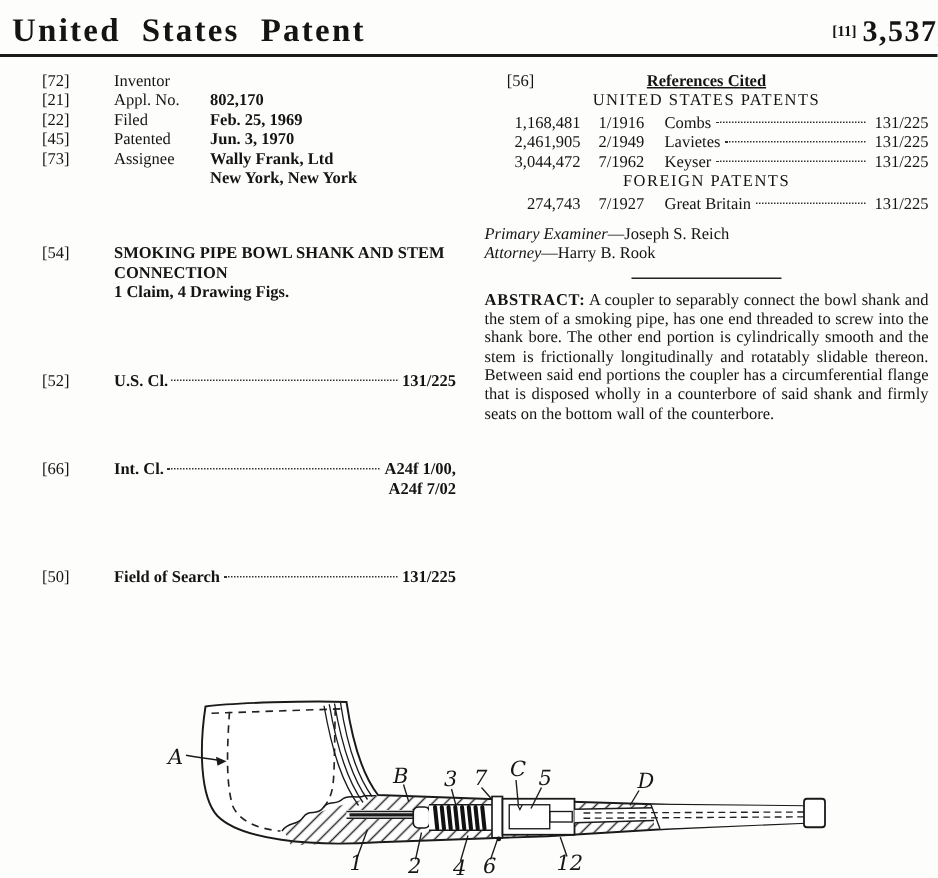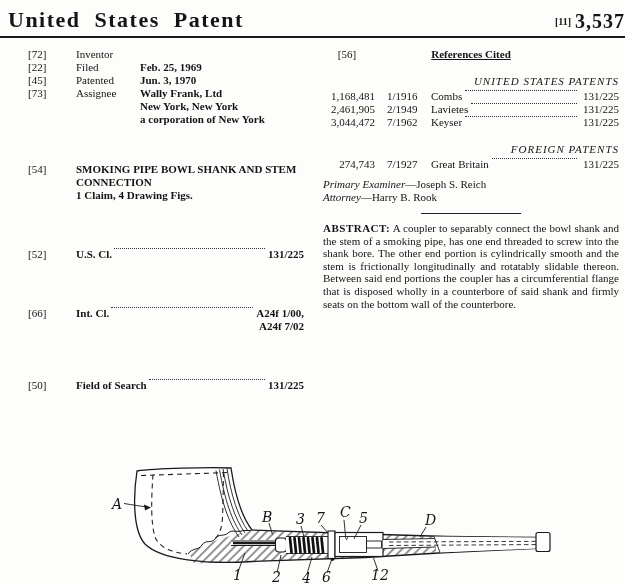--- a/index.html
+++ b/index.html
@@ -24,30 +24,30 @@
   .frow{display:flex;align-items:flex-start;}
   .code{width:48px;flex:none;}
   .flabel{width:64px;flex:none;}
   .fval{flex:1;font-weight:700;}
   .fval div{margin:0;}
   
   .title-sec{margin-top:37px;display:flex;}
   .title-sec .tblock{flex:1;font-weight:700;}
   .title-sec .subtitle{margin-top:0;}
   .cls{margin-top:13px;}
-  .crow{display:flex;align-items:flex-start;font-weight:700;margin-top:46px;}
+  .crow{display:flex;align-items:center;font-weight:700;margin-top:46px;}
   .crow .leader{flex:1;border-bottom:1.5px dotted #333;margin:0 3px 3px 2px;}
   .crow .cval{flex:none;text-align:right;}
   .crow2{text-align:right;font-weight:700;}
   
   .refhead{position:relative;text-align:center;font-weight:700;text-decoration:underline;}
   .refhead .code{position:absolute;left:0;top:0;font-weight:400;}
-  .subhead{text-align:right;letter-spacing:1px;margin-top:14px;font-style:italic;}
+  .subhead{text-align:center;letter-spacing:1px;margin-top:0;}
   .reftable{margin-top:2px;}
-  .rrow{display:flex;align-items:flex-start;line-height:13px;}
+  .rrow{display:flex;align-items:center;line-height:13px;margin-left:12px;}
   .rnum{width:52px;flex:none;text-align:right;}
   .rdate{width:42px;flex:none;padding-left:12px;}
   .rname{flex:none;padding-left:2px;}
   .rlead{flex:1;border-bottom:1.5px dotted #333;margin:0 6px 3px 3px;max-width:120px;}
   .rclass{margin-left:auto;flex:none;text-align:right;}
   .people{margin-top:7px;}
   .people .lbl{font-style:italic;}
   .midrule{width:100px;border-top:1.2px solid #222;margin:9px auto 8px auto;}
   .abstract{text-align:justify;line-height:12.6px;}
   .abstract .ab-label{font-weight:700;letter-spacing:.5px;}
@@ -65,36 +65,40 @@
   </div>
 </div>
 
 <div class="col col-left">
 
   <div class="frow">
     <span class="code">[72]</span>
     <span class="flabel">Inventor</span>
   </div>
   <div class="frow">
+    <span class="code">[21]</span>
+    <span class="flabel">Appl. No.</span>
+    <span class="fval">802,170</span>
+  </div>
+  <div class="frow">
     <span class="code">[22]</span>
     <span class="flabel">Filed</span>
     <span class="fval">Feb. 25, 1969</span>
   </div>
   <div class="frow">
     <span class="code">[45]</span>
     <span class="flabel">Patented</span>
     <span class="fval">Jun. 3, 1970</span>
   </div>
   <div class="frow">
     <span class="code">[73]</span>
     <span class="flabel">Assignee</span>
     <span class="fval">
       <div>Wally Frank, Ltd</div>
       <div>New York, New York</div>
-      <div>a corporation of New York</div>
     </span>
   </div>
 
   <div class="title-sec">
     <span class="code">[54]</span>
     <span class="tblock">
       <div>SMOKING PIPE BOWL SHANK AND STEM CONNECTION</div>
       <div class="subtitle">1 Claim, 4 Drawing Figs.</div>
     </span>
   </div>

